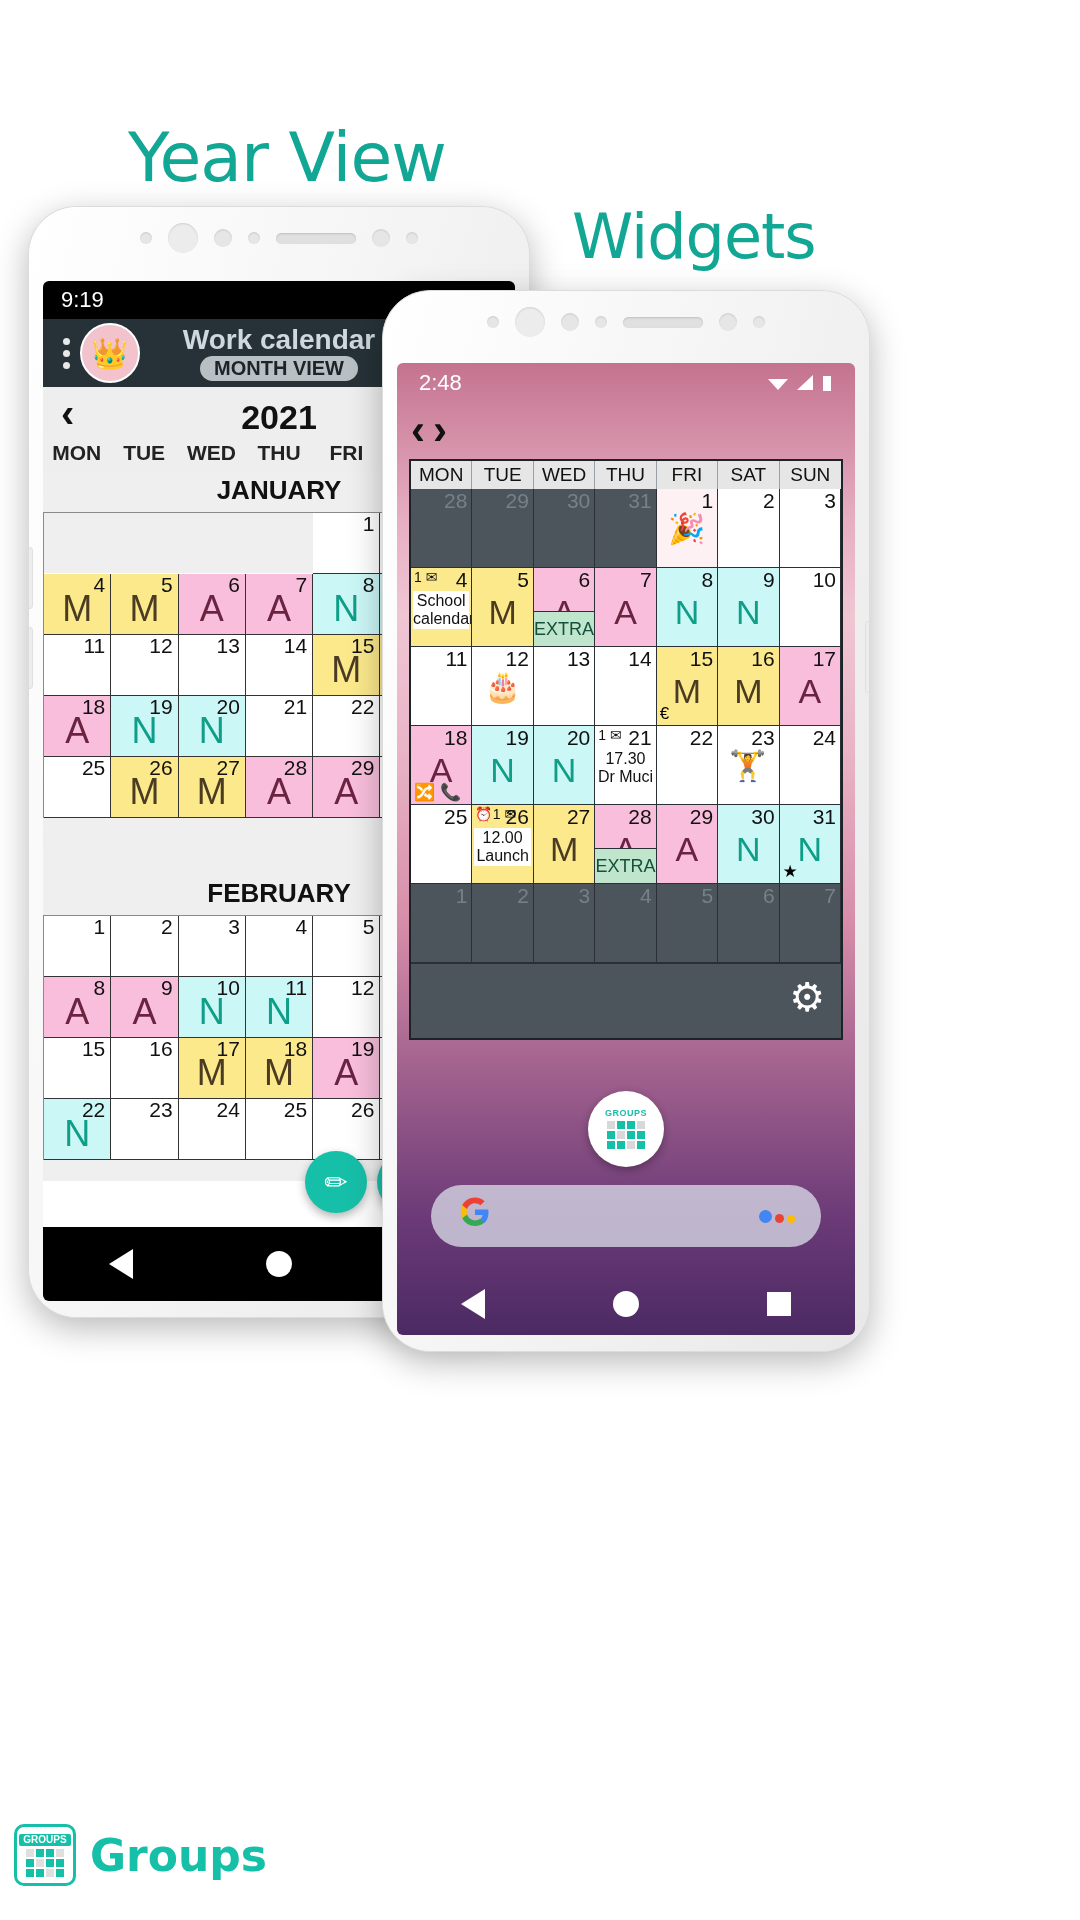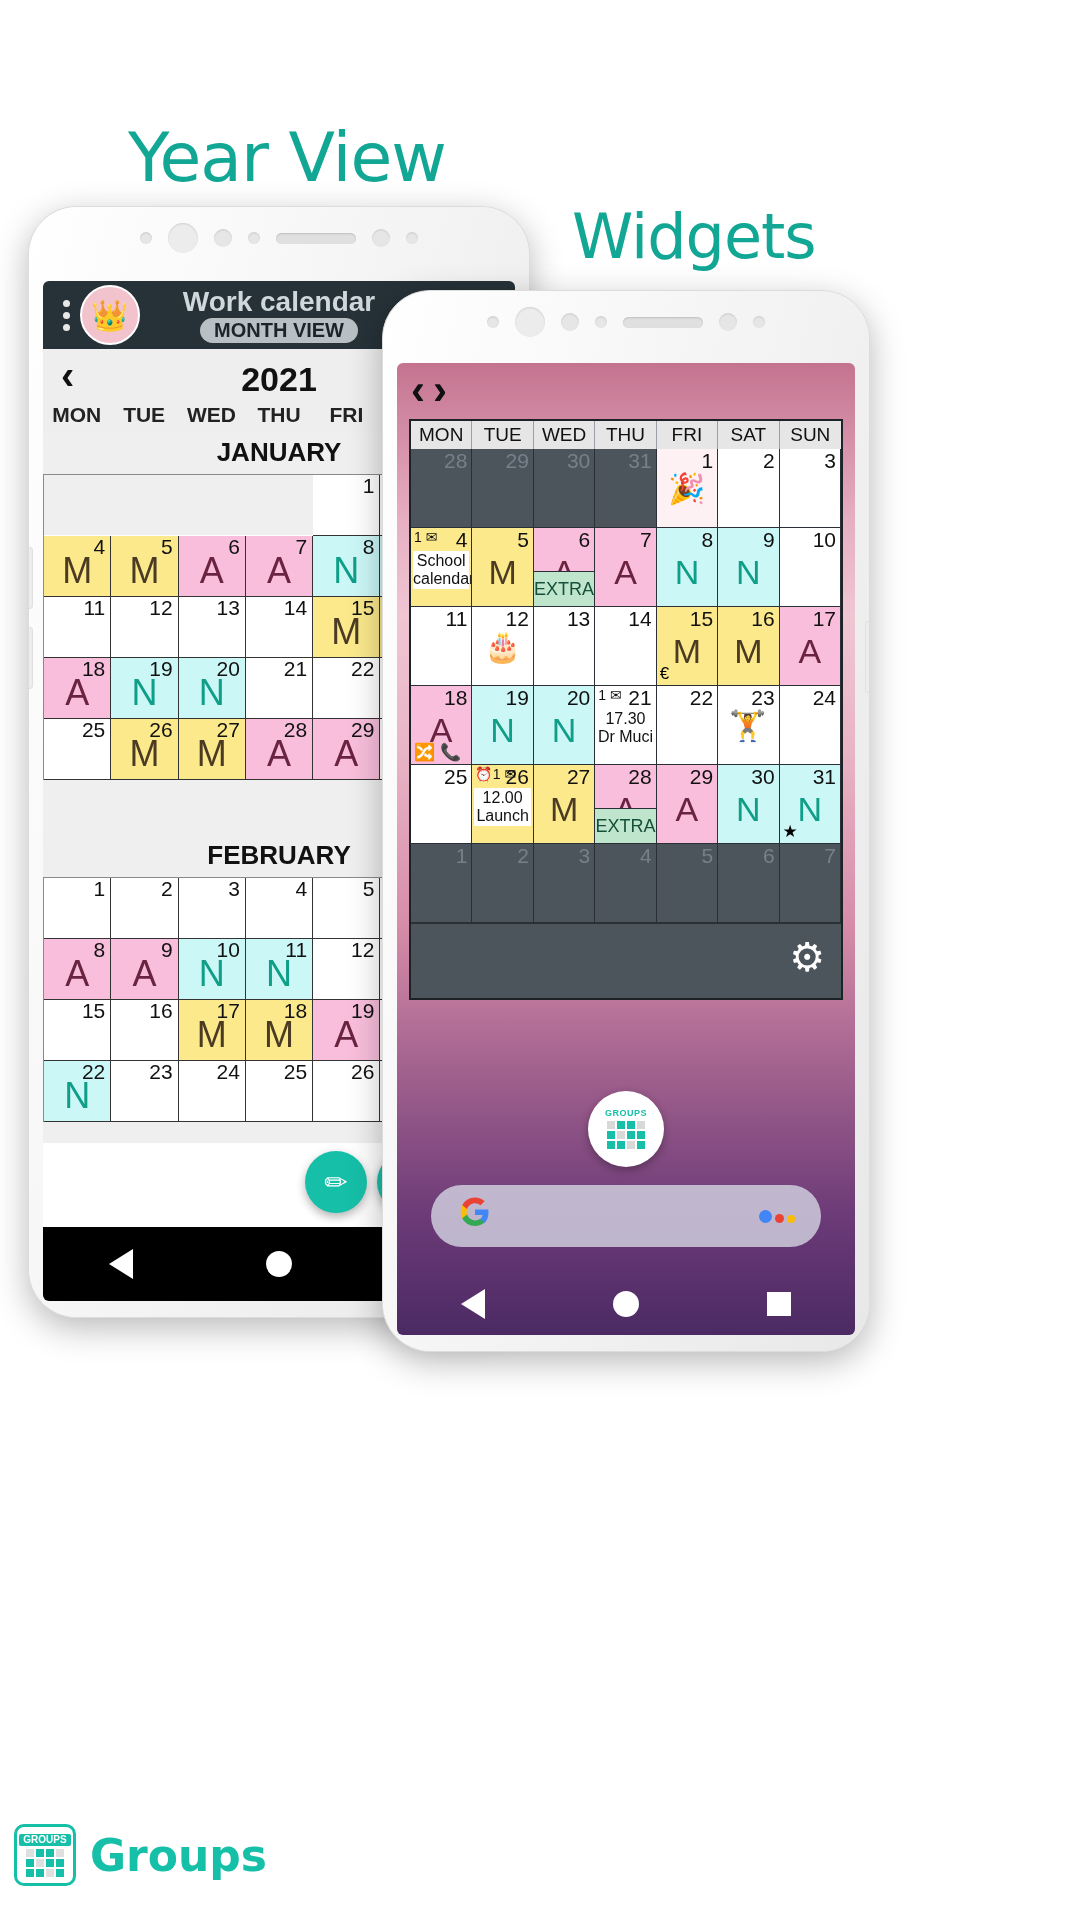--- a/index.html
+++ b/index.html
@@ -147,20 +147,34 @@
       <span class="sensor s-lg"></span>
       <span class="sensor s-md"></span>
       <span class="sensor s-sm"></span>
       <span class="speaker"></span>
       <span class="sensor s-md"></span>
       <span class="sensor s-sm"></span>
     </div>
 
     <div class="screen" id="screen-left">
 
+      <div class="statusbar-dark">
+        <span>9:19</span>
+        <span class="status-icons">
+          <svg width="22" height="18" viewBox="0 0 22 18">
+              <path d="M1 5 L11 16 L21 5 Z" fill="#fff"></path>
+            </svg>
+          <svg width="20" height="18" viewBox="0 0 20 18">
+              <path d="M2 16 L18 16 L18 1 Z" fill="#fff"></path>
+            </svg>
+          <svg width="12" height="18" viewBox="0 0 12 18">
+              <rect x="2" y="2" width="8" height="15" fill="#fff"></rect>
+            </svg>
+        </span>
+      </div>
 
       <div class="appbar">
         <div class="kebab">
             <i></i>
             <i></i>
             <i></i>
           </div>
         <div class="crown-badge">👑</div>
         <div class="appbar-center">
           <div class="app-title">Work calendar</div>
@@ -422,20 +436,34 @@
       <span class="sensor s-sm"></span>
       <span class="sensor s-lg"></span>
       <span class="sensor s-md"></span>
       <span class="sensor s-sm"></span>
       <span class="speaker"></span>
       <span class="sensor s-md"></span>
       <span class="sensor s-sm"></span>
     </div>
 
     <div class="screen" id="screen-right">
+      <div class="statusbar-light">
+        <span>2:48</span>
+        <span class="status-icons">
+          <svg width="22" height="18" viewBox="0 0 22 18">
+              <path d="M1 5 L11 16 L21 5 Z" fill="#fff"></path>
+            </svg>
+          <svg width="20" height="18" viewBox="0 0 20 18">
+              <path d="M2 16 L18 16 L18 1 Z" fill="#fff"></path>
+            </svg>
+          <svg width="12" height="18" viewBox="0 0 12 18">
+              <rect x="2" y="2" width="8" height="15" fill="#fff"></rect>
+            </svg>
+        </span>
+      </div>
 
       <div class="wid-nav">
         <span class="wid-chev">‹</span>
         <span class="wid-chev">›</span>
       </div>
 
       <div class="wid-body">
         <div class="wid-dow" id="right-dow">
             <div>MON</div>
             <div>TUE</div>

